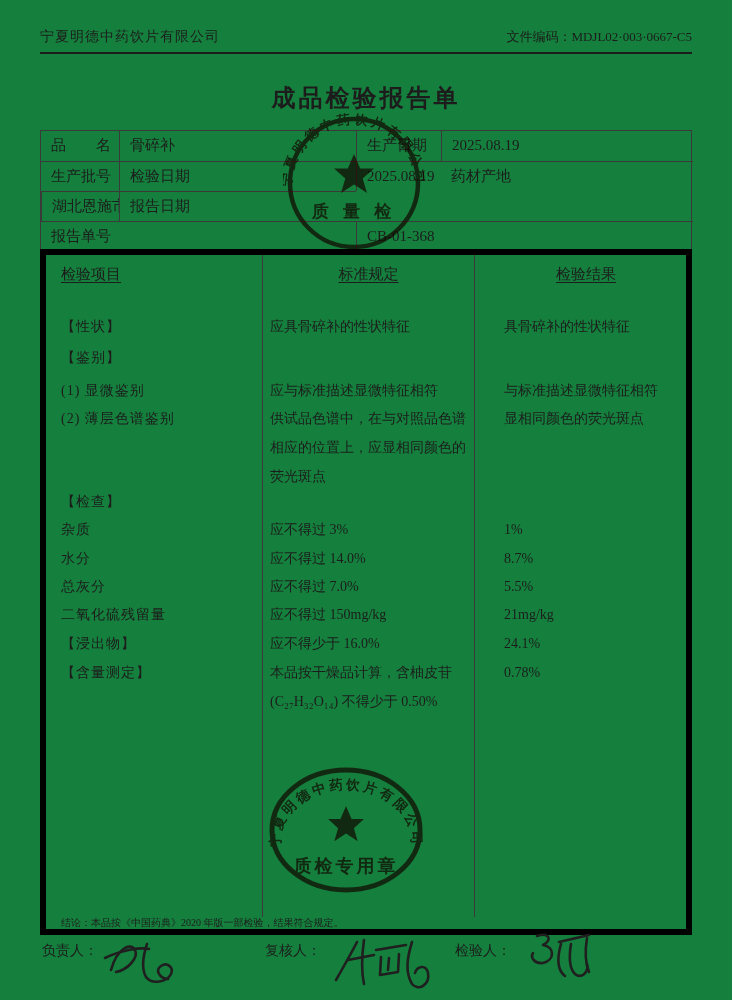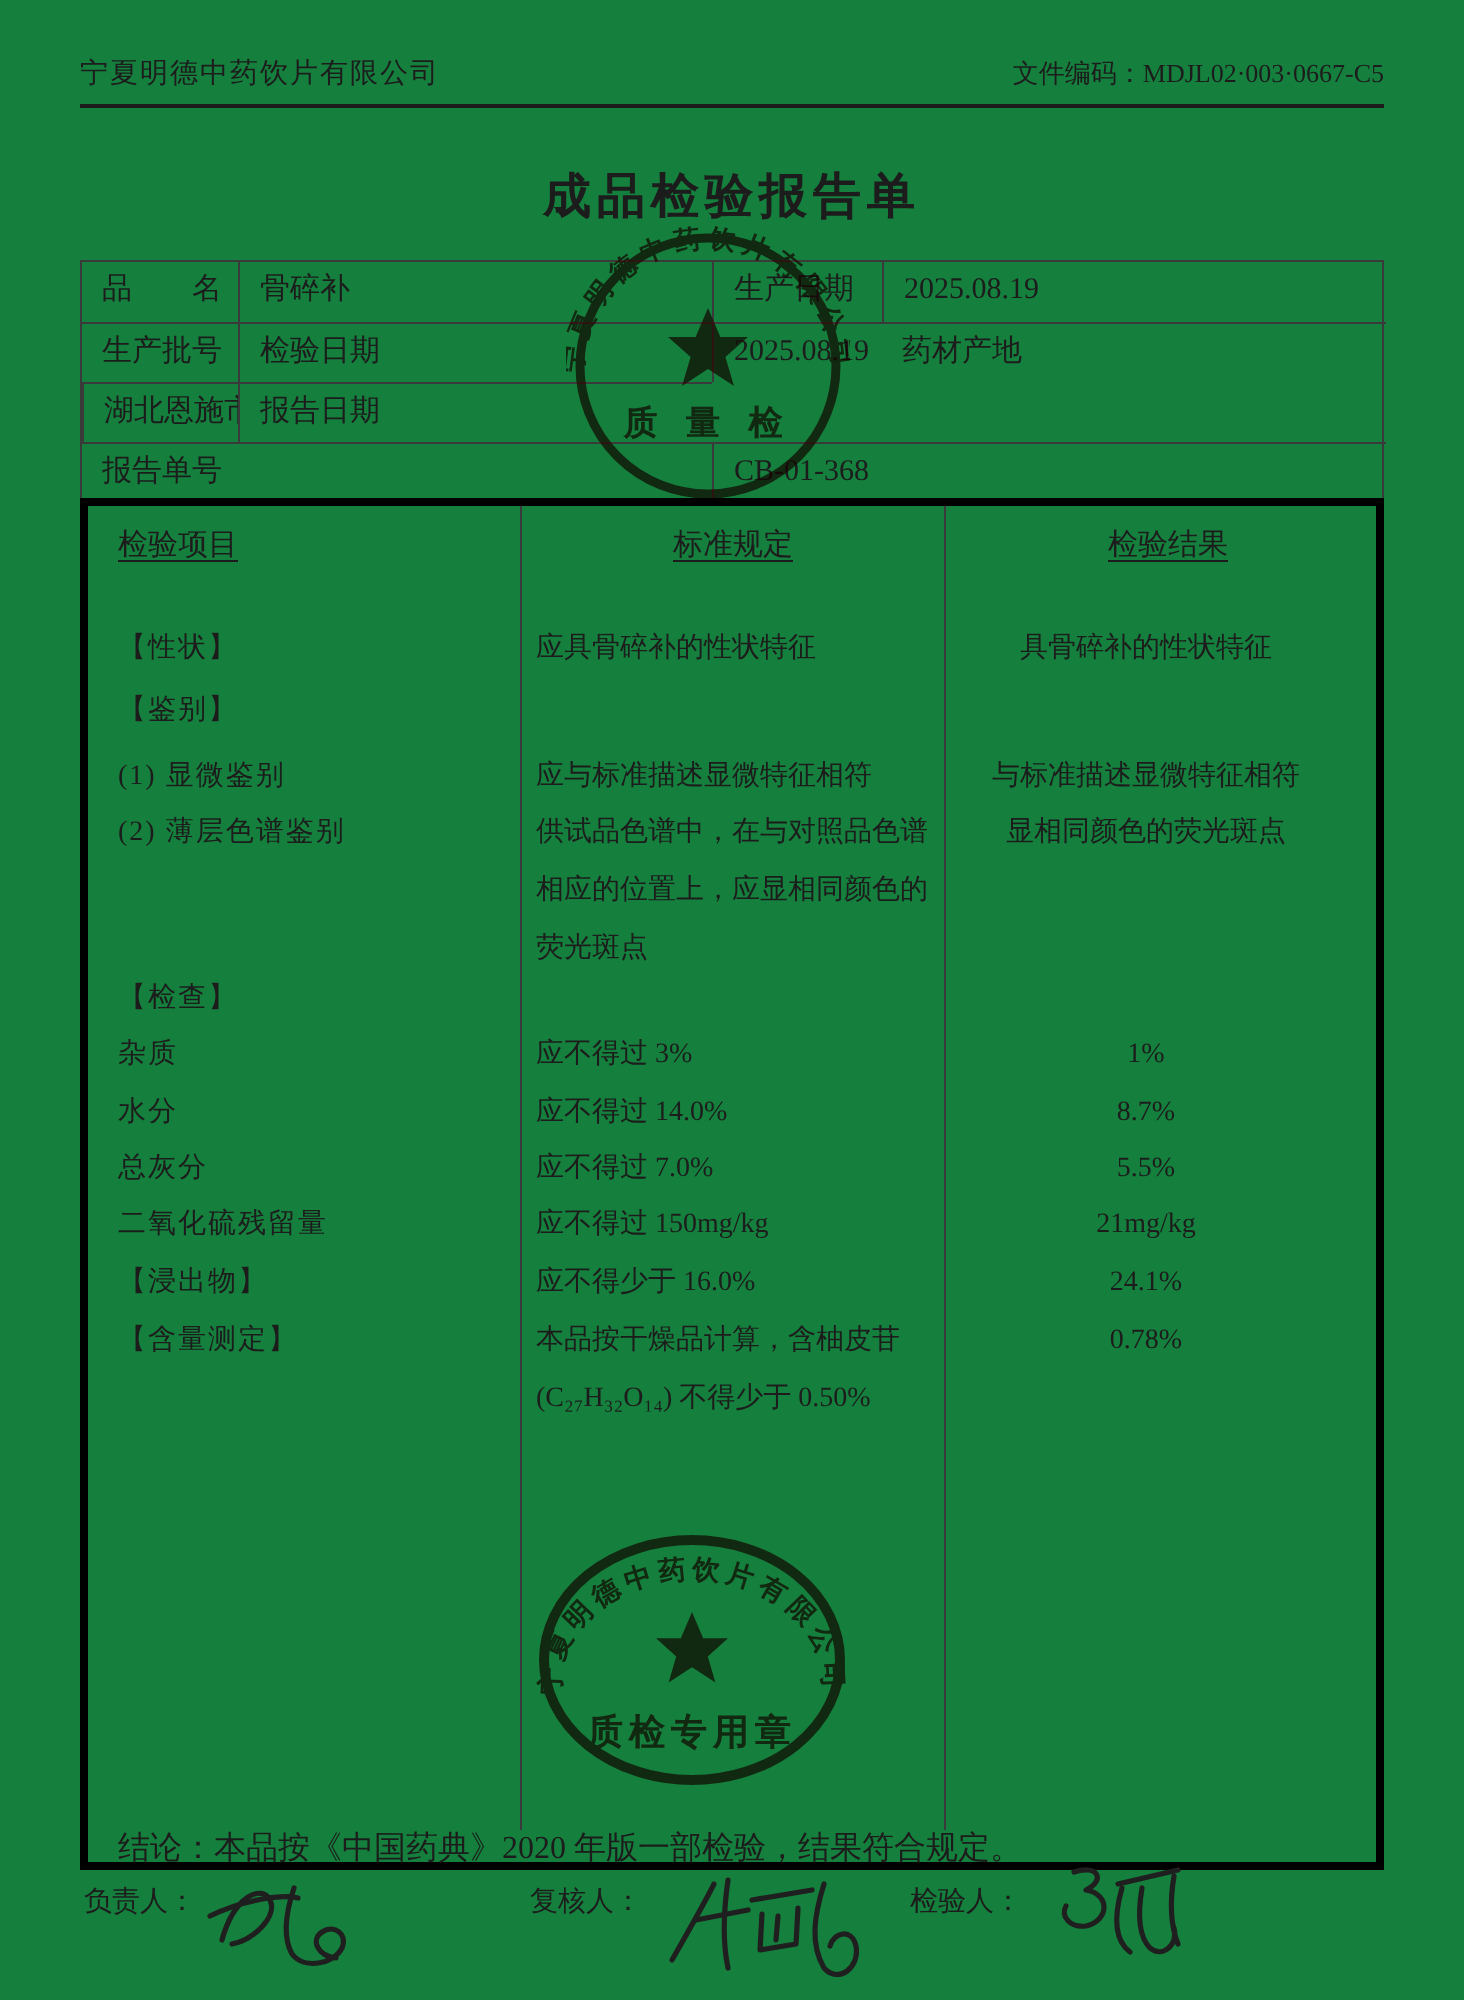--- a/index.html
+++ b/index.html
@@ -23,35 +23,35 @@
     display:grid; grid-template-columns:78px 237px 85px 252px; grid-template-rows:30px 30px 30px 30px; }
   .info-cell { border-left:1px solid #3a3a3a; border-top:1px solid #3a3a3a;
     font-size:15px; line-height:28px; padding-left:10px; white-space:nowrap; overflow:hidden; }
   .info-cell.first-col { border-left:none; }
   .info-cell.first-row { border-top:none; }
   .info-cell.span2a { grid-column:1/3; }
   .info-cell.span2b { grid-column:3/5; }
 
   
   .main-table { position:absolute; left:40px; top:249px; width:652px; height:686px;
-    border:4px solid #000000; }
+    border:6px solid #000000; }
   .vline { position:absolute; top:0; width:1px; height:662px; background:#3a3a3a; }
   .vline.v1 { left:216px; } .vline.v2 { left:428px; }
   .mt-header { position:absolute; top:10px; left:0; width:652px; font-size:15px; }
   .mt-h { position:absolute; text-decoration:underline; text-underline-offset:3px; white-space:nowrap; }
   .mt-h.h1 { left:15px; } .mt-h.h2 { left:217px; width:211px; text-align:center; }
   .mt-h.h3 { left:429px; width:222px; text-align:center; }
   .trow { position:absolute; left:0; width:652px; font-size:14px; }
   .tc { position:absolute; top:0; line-height:29px; }
   .tc.c1 { left:15px; width:196px; letter-spacing:1px; }
   .tc.c2 { left:224px; width:200px; }
-  .tc.c3 { left:424px; width:210px;text-align:center; }
+  .tc.c3 { left:458px; width:210px; }
 
   .conclusion { position:absolute; left:15px; top:661px; width:630px;
-    font-size:16px; white-space:nowrap; }
+    font-size:10px; white-space:nowrap; }
 
   
   .sig-row { position:absolute; left:40px; top:938px; width:680px; height:60px; font-size:14px; }
   .sig-label { position:absolute; top:4px; white-space:nowrap; }
   .sig-label.l1 { left:2px; } .sig-label.l2 { left:225px; } .sig-label.l3 { left:415px; }
   .sig-svg { position:absolute; }
   .sig-svg.s1 { left:55px; top:-4px; }
   .sig-svg.s2 { left:288px; top:-8px; }
   .sig-svg.s3 { left:475px; top:-12px; }
   .sig-svg path { fill:none; stroke:#1f1f1f; stroke-width:2.6; stroke-linecap:round; stroke-linejoin:round; }

